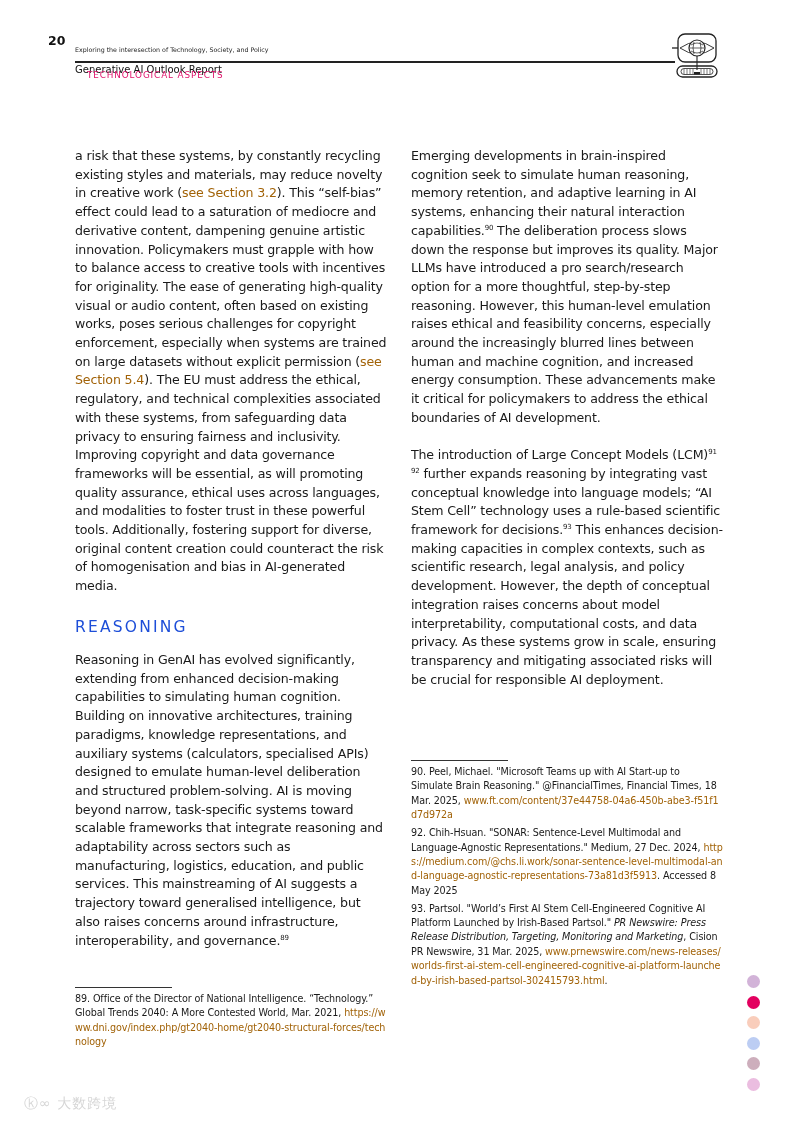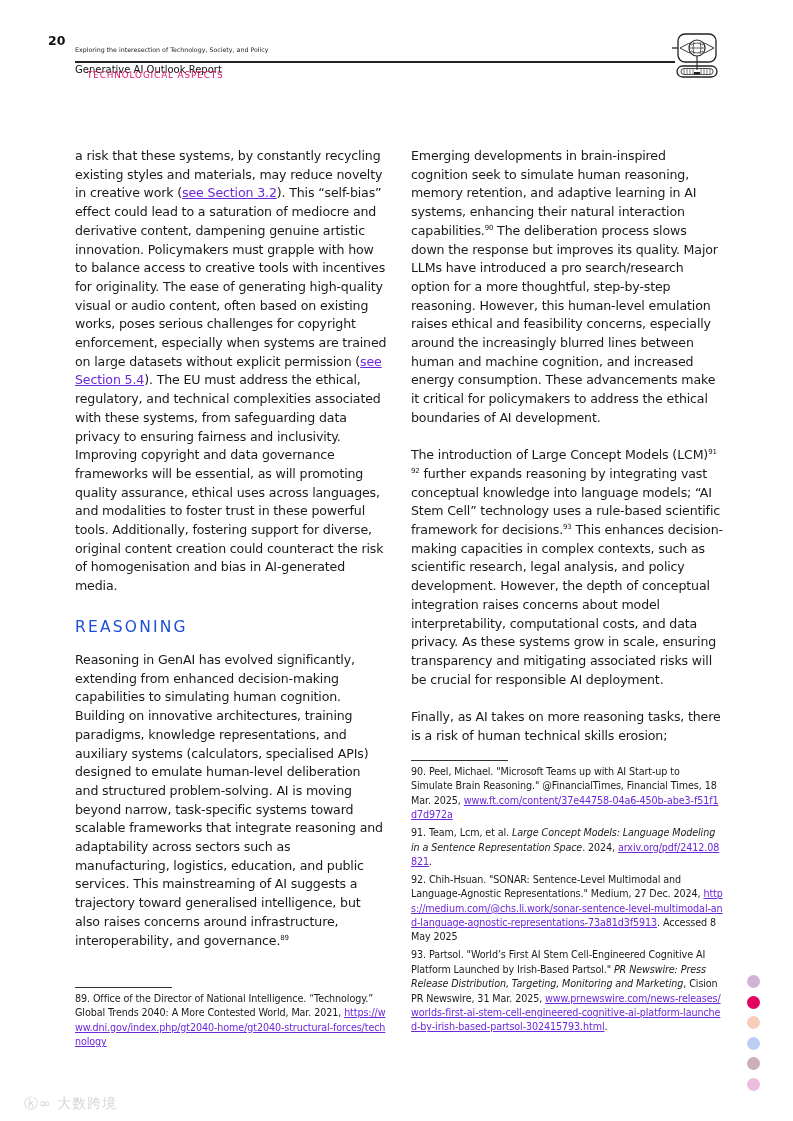--- a/index.html
+++ b/index.html
@@ -9,21 +9,21 @@
   .hdr-title { position: absolute; left: 75px; top: 28px; font-size: 10px; color: #111; margin-top: 36px; }
   .hdr-sub { position: absolute; left: 75px; top: 46px; font-size: 6.3px; color: #222; }
   .hdr-rule { position: absolute; left: 75px; top: 61px; width: 600px; height: 1.5px; background: #222; }
   .section-tag { position: absolute; left: 75px; top: 70px; font-size: 8.8px; letter-spacing: 0.9px; color: #e0126b; margin-left: 12px; }
   .logo { position: absolute; left: 672px; top: 32px; width: 50px; height: 48px; }
   .col { position: absolute; font-size: 12.6px; line-height: 18.7px; letter-spacing: -0.15px; }
   .col p { margin: 0; }
   .col-left { left: 75px; top: 147px; width: 312px; }
   .col-right { left: 411px; top: 147px; width: 312px; }
   .gap { height: 18.7px; }
-  a { color: #6d28d9; text-decoration: underline; }
+  a { color: #a16207; }
   sup { font-size: 7px; vertical-align: 5px; line-height: 0; }
   .heading { position: absolute; left: 75px; top: 618px; font-size: 15.5px; letter-spacing: 2.2px; color: #1d4ed8; }
   .fn-rule { position: absolute; height: 1px; width: 97px; background: #333; }
   .fn { position: absolute; font-size: 9.6px; line-height: 14.4px; width: 312px; letter-spacing: -0.1px; color: #1a1a1a; }
   .fn p { margin: 0 0 3.5px 0; }
   .fn a { word-break: break-all; }
   .dots { position: absolute; left: 747px; top: 975px; width: 16px; }
   .dot { width: 13px; height: 13px; border-radius: 50%; margin-bottom: 7.5px; }
   .watermark { position: absolute; left: 8px; top: 1095px; font-size: 14px; color: #d6d6d6; letter-spacing: 1px; margin-left: 16px; }
 </style>
@@ -62,27 +62,25 @@
 <div class="fn-rule" style="left:75px; top:987px;"></div>
 <div class="fn" style="left:75px; top:992px;">
   <p><span>89. Office of the Director of National Intelligence. “Technology.” Global Trends 2040: A More Contested World, Mar. 2021, </span><a>https://www.dni.gov/index.php/gt2040-home/gt2040-structural-forces/technology</a></p>
 </div>
 
 <div class="col col-right">
   <p><span>Emerging developments in brain-inspired cognition seek to simulate human reasoning, memory retention, and adaptive learning in AI systems, enhancing their natural interaction capabilities.</span><sup>90</sup><span> The deliberation process slows down the response but improves its quality. Major LLMs have introduced a pro search/research option for a more thoughtful, step-by-step reasoning. However, this human-level emulation raises ethical and feasibility concerns, especially around the increasingly blurred lines between human and machine cognition, and increased energy consumption. These advancements make it critical for policymakers to address the ethical boundaries of AI development.</span></p>
   <div class="gap"></div>
   <p><span>The introduction of Large Concept Models (LCM)</span><sup>91</sup> <sup>92</sup><span> further expands reasoning by integrating vast conceptual knowledge into language models; “AI Stem Cell” technology uses a rule-based scientific framework for decisions.</span><sup>93</sup><span> This enhances decision-making capacities in complex contexts, such as scientific research, legal analysis, and policy development. However, the depth of conceptual integration raises concerns about model interpretability, computational costs, and data privacy. As these systems grow in scale, ensuring transparency and mitigating associated risks will be crucial for responsible AI deployment.</span></p>
   <div class="gap"></div>
-  <p>Finally, as AI takes on more reasoning tasks, there is a risk of human technical skills erosion;</p>
 </div>
 
 <div class="fn-rule" style="left:411px; top:760px;"></div>
 <div class="fn" style="left:411px; top:765px;">
   <p><span>90. Peel, Michael. "Microsoft Teams up with AI Start-up to Simulate Brain Reasoning." @FinancialTimes, Financial Times, 18 Mar. 2025, </span><a>www.ft.com/content/37e44758-04a6-450b-abe3-f51f1d7d972a</a></p>
-  <p><span>91. Team, Lcm, et al. </span><i>Large Concept Models: Language Modeling in a Sentence Representation Space</i><span>. 2024, </span><a>arxiv.org/pdf/2412.08821</a><span>.</span></p>
   <p><span>92. Chih-Hsuan. "SONAR: Sentence-Level Multimodal and Language-Agnostic Representations." Medium, 27 Dec. 2024, </span><a>https://medium.com/@chs.li.work/sonar-sentence-level-multimodal-and-language-agnostic-representations-73a81d3f5913</a><span>. Accessed 8 May 2025</span></p>
   <p><span>93. Partsol. "World’s First AI Stem Cell-Engineered Cognitive AI Platform Launched by Irish-Based Partsol." </span><i>PR Newswire: Press Release Distribution, Targeting, Monitoring and Marketing</i><span>, Cision PR Newswire, 31 Mar. 2025, </span><a>www.prnewswire.com/news-releases/worlds-first-ai-stem-cell-engineered-cognitive-ai-platform-launched-by-irish-based-partsol-302415793.html</a><span>.</span></p>
 </div>
 
 <div class="dots">
   <div class="dot" style="background: rgb(210, 179, 216);"></div>
   <div class="dot" style="background: rgb(227, 0, 95);"></div>
   <div class="dot" style="background: rgb(249, 205, 187);"></div>
   <div class="dot" style="background: rgb(188, 205, 243);"></div>
   <div class="dot" style="background: rgb(205, 174, 188);"></div>

